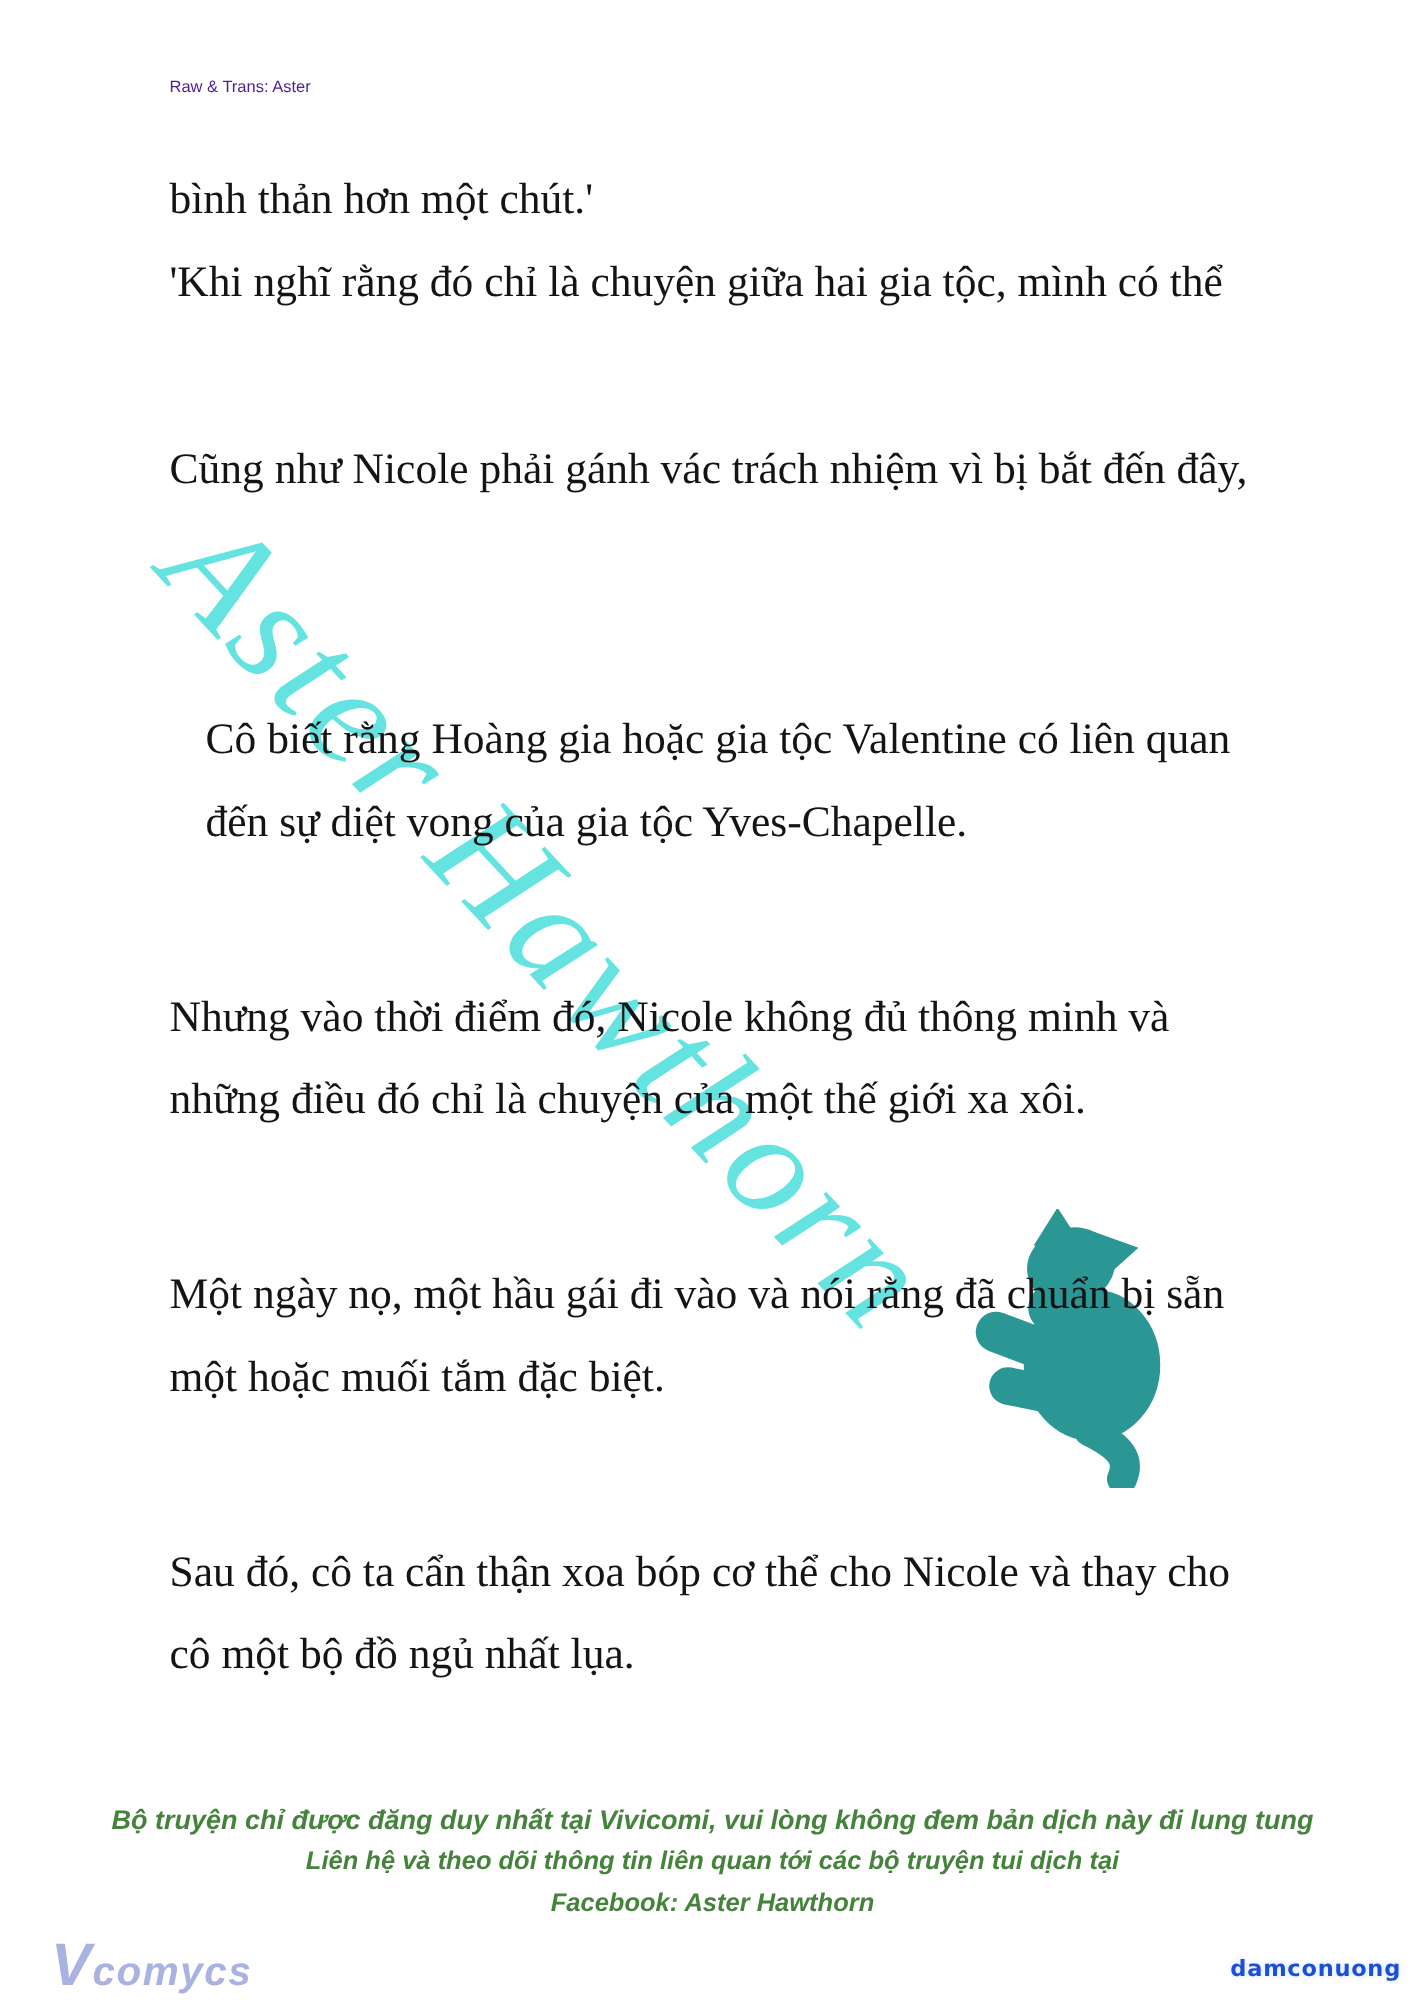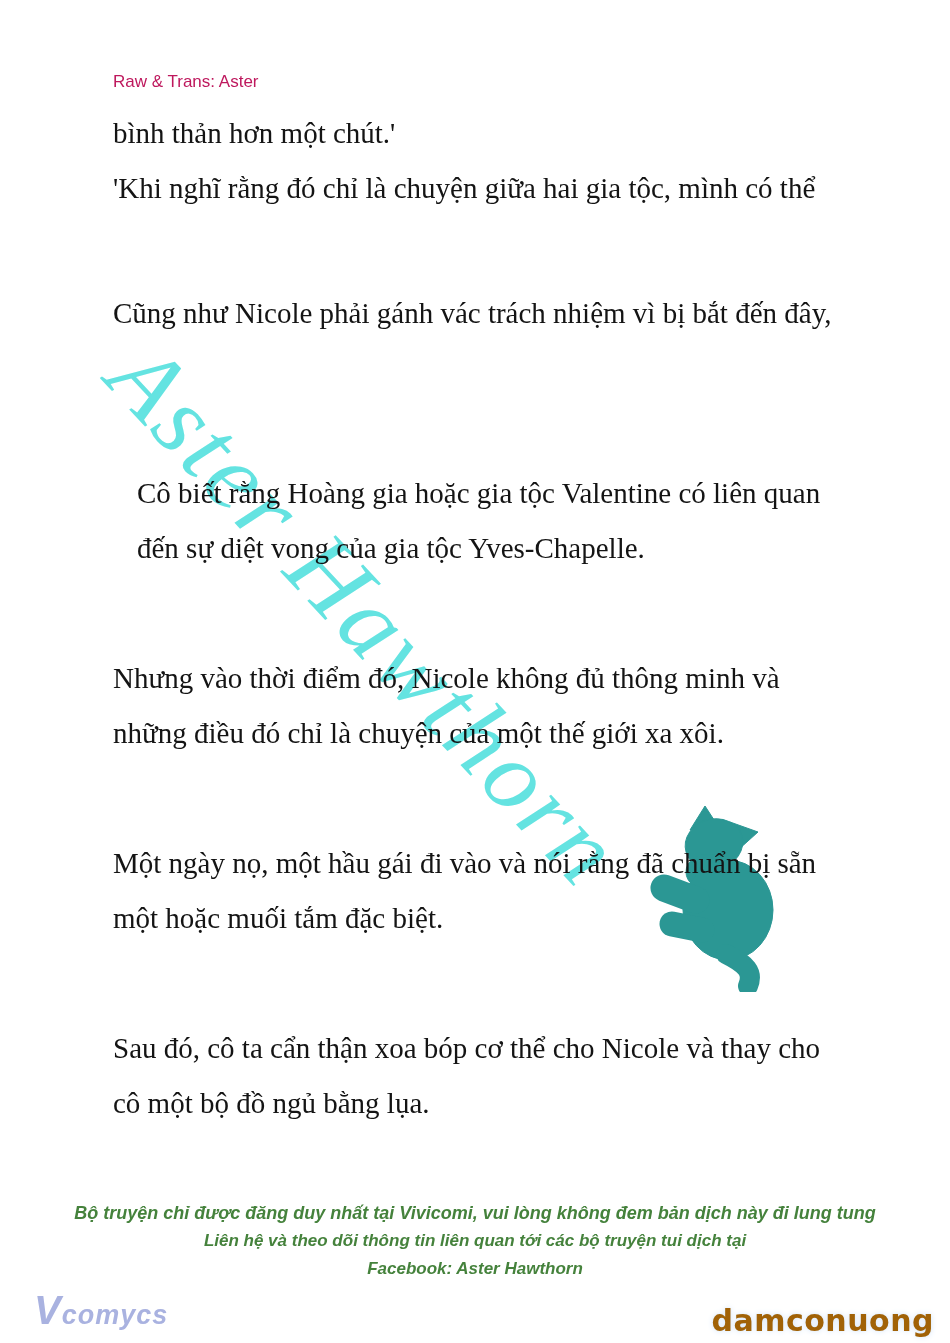--- a/index.html
+++ b/index.html
@@ -9,24 +9,23 @@
     height: 1343px;
     background: #ffffff;
     overflow: hidden;
     font-family: "Liberation Serif", "DejaVu Serif", serif;
   }
   .credit {
     position: absolute;
     left: 113px;
     top: 52px;
     font-family: "Liberation Sans", "DejaVu Sans", sans-serif;
-    font-size: 17px;
-    color: #be185d;
+    font-size: 11px;
+    color: #4c1d95;
     z-index: 3;
-    margin-top: 20px;
   }
   .watermark {
     position: absolute;
     left: 170px;
     top: 320px;
     transform: rotate(47deg);
     transform-origin: 0 0;
     font-size: 100px;
     font-style: italic;
     letter-spacing: 4px;
@@ -88,23 +87,23 @@
     color: #a9b2e0;
     z-index: 3;
   }
   .logo-left::first-letter { font-size: 40px; }
   .logo-right {
     position: absolute;
     right: 16px;
     top: 1303px;
     font-family: "DejaVu Sans", "Liberation Sans", sans-serif;
     font-weight: bold;
-    font-size: 30px;
+    font-size: 15px;
     letter-spacing: 0.5px;
-    color: #a16207;
+    color: #1d4ed8;
     text-shadow: 0 0 6px #d6e5f8, 0 0 2px #eaf2fb;
     z-index: 3;
   }
 </style>
 </head>
 <body>
 
 <div class="page">
 
   <div class="watermark">Aster Hawthorn</div>
@@ -141,21 +140,21 @@
     <div class="line">những điều đó chỉ là chuyện của một thế giới xa xôi.</div>
   </div>
 
   <div class="para p5">
     <div class="line">Một ngày nọ, một hầu gái đi vào và nói rằng đã chuẩn bị sẵn</div>
     <div class="line">một hoặc muối tắm đặc biệt.</div>
   </div>
 
   <div class="para p6">
     <div class="line">Sau đó, cô ta cẩn thận xoa bóp cơ thể cho Nicole và thay cho</div>
-    <div class="line">cô một bộ đồ ngủ bằng lụa.</div>
+    <div class="line">cô một bộ đồ ngủ nhất lụa.</div>
   </div>
 
   <div class="footer">
     <div class="fline">Bộ truyện chỉ được đăng duy nhất tại Vivicomi, vui lòng không đem bản dịch này đi lung tung</div>
     <div class="fline">Liên hệ và theo dõi thông tin liên quan tới các bộ truyện tui dịch tại</div>
     <div class="fline">Facebook: Aster Hawthorn</div>
   </div>
 
   <div class="logo-left">Vcomycs</div>
   <div class="logo-right">damconuong</div>

